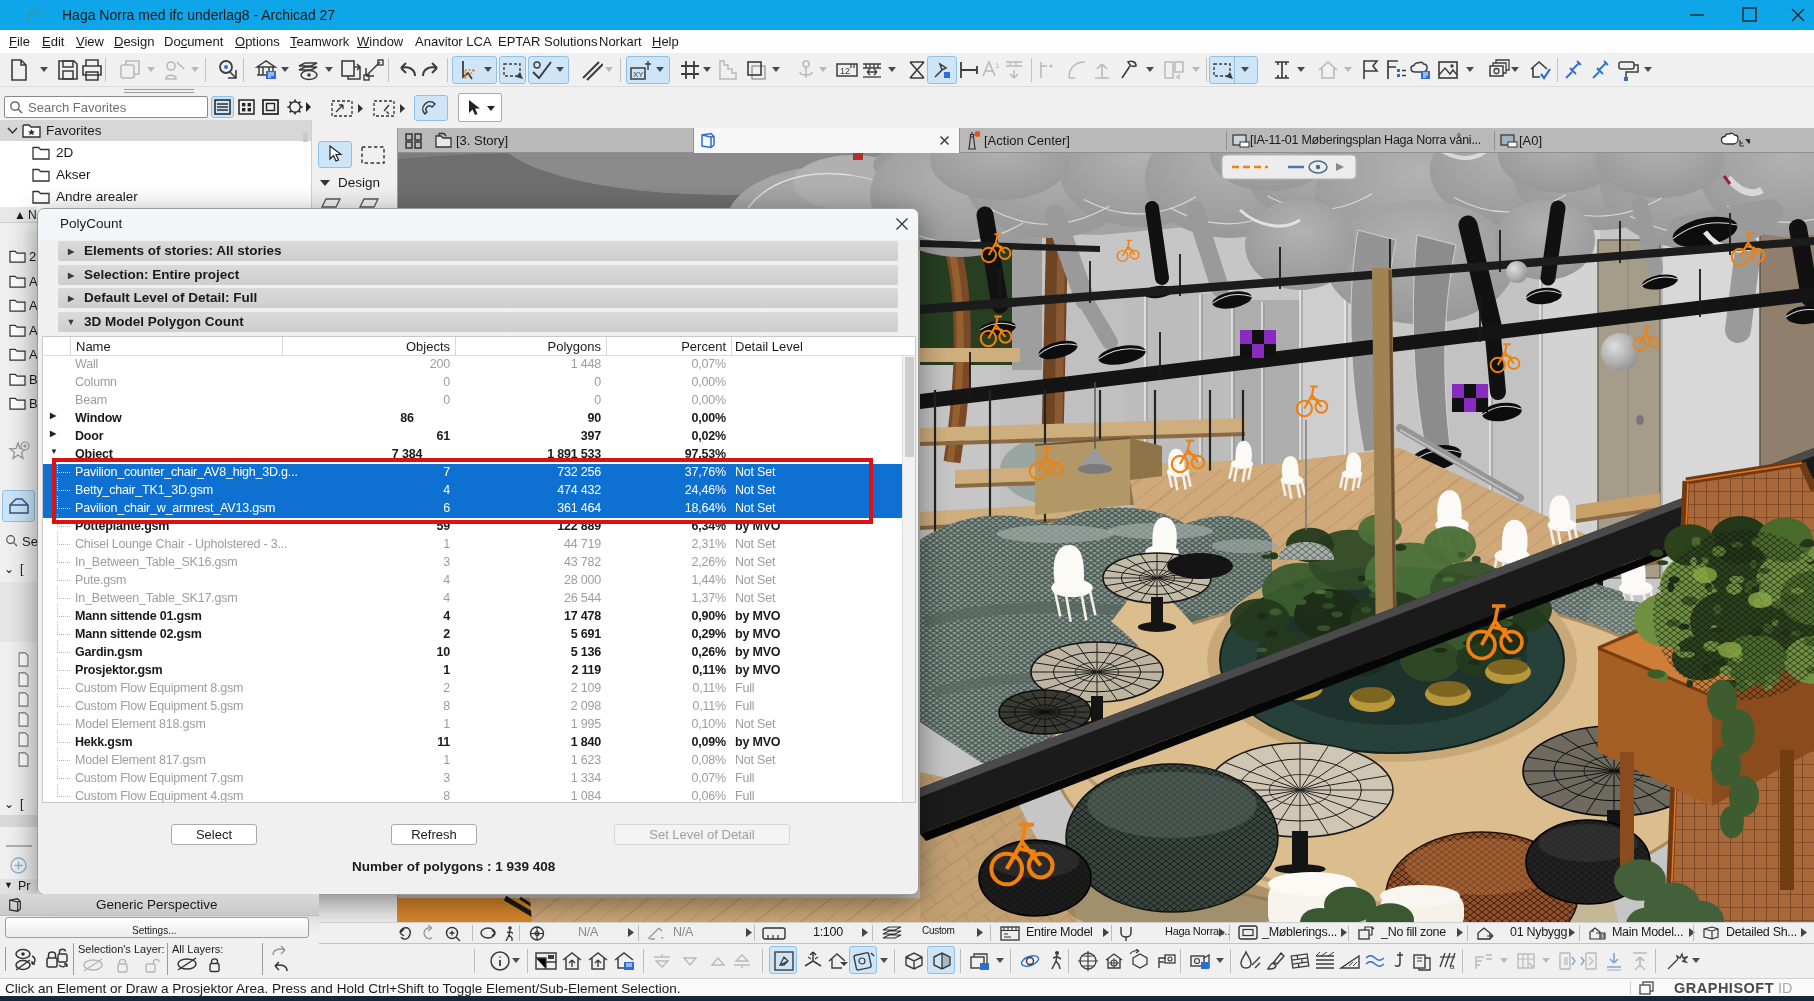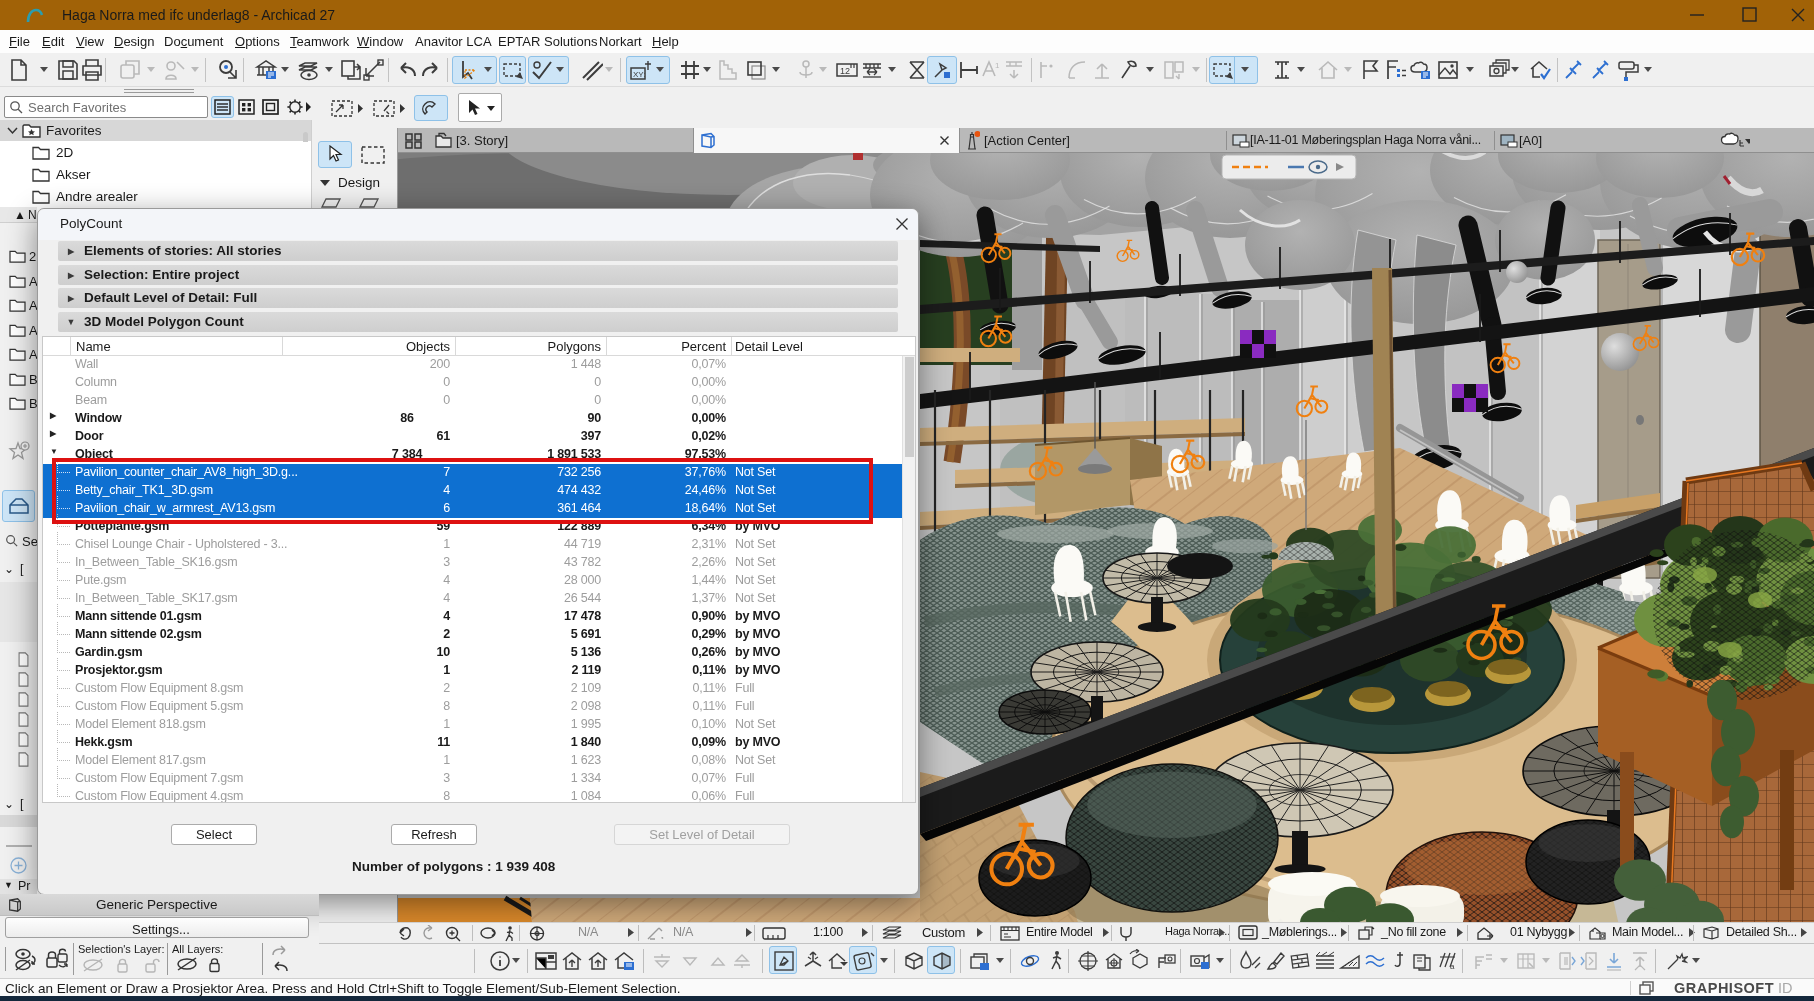--- a/index.html
+++ b/index.html
@@ -16,21 +16,21 @@
 .row { position:absolute; left:0; width:859px; height:18px; font-size:12.5px; letter-spacing:-0.2px; }
 .row span { position:absolute; top:1px; white-space:nowrap; }
 .rn { left:32px; }
 .grey { color:#9d9d9d; } .blk { color:#1a1a1a; font-weight:bold; }
 .sel { background:#0e70d1; color:#fff; }
 .exparr { position:absolute; left:7px; top:5px; font-size:8px; color:#222; }
 </style>
 </head>
 <body>
 
-<div class="abs" style="left:0;top:0;width:1814px;height:30px;background:#a16207;">
+<div class="abs" style="left:0;top:0;width:1814px;height:30px;background:#0ea5e9;">
   <svg class="abs" style="left:26px;top:8px;" width="18" height="16" viewBox="0 0 18 16">
     <path d="M2 14 C2 6 6 2 10 2 C13 2 15 4 16 7" fill="none" stroke="#2a9db0" stroke-width="2.6"></path>
   </svg>
   <div class="txt" style="left:62px;top:7px;font-size:14px;">Haga Norra med ifc underlag8 - Archicad 27</div>
 
   <svg class="abs" style="left:1680px;top:0;" width="134" height="30" viewBox="0 0 134 30">
     <line x1="10" y1="15" x2="24" y2="15" stroke="#222" stroke-width="1.4"></line>
     <rect x="63" y="8" width="13" height="13" fill="none" stroke="#222" stroke-width="1.4"></rect>
     <path d="M112 9 L124 21 M124 9 L112 21" stroke="#222" stroke-width="1.4"></path>
   </svg>
@@ -1502,21 +1502,21 @@
   <div class="txt" style="left:314px;top:650px;font-size:13.5px;font-weight:bold;">Number of polygons : 1 939 408</div>
 </div>
 
 <div id="bottomleft">
     <div class="abs" style="left:0;top:894px;width:319px;height:22px;background:linear-gradient(#d9d9d9,#c9c9c9);border-bottom:1px solid #bdbdbd;">
       <svg class="ic" style="left:7px;top:3px;" width="16" height="16" viewBox="0 0 18 17">
         <path d="M3 3 L12 1.5 L15 4.5 L15 13 L12 15.5 L3 14 Z M3 3 L12 5 L12 15.5 M12 5 L15 4.5" fill="none" stroke="#333" stroke-width="1.4"></path>
       </svg>
       <span class="txt" style="left:96px;top:3px;font-size:13.5px;">Generic Perspective</span>
     </div>
-    <div class="abs" style="left:5px;top:917px;width:304px;height:21px;background:linear-gradient(#fefefe,#ececec);border:1px solid #9f9f9f;border-radius:3px;"><span class="txt" style="left:126px;top:2px;font-size:13px;position:relative;">Settings...</span></div>
+    <div class="abs" style="left:5px;top:917px;width:304px;height:21px;background:linear-gradient(#fefefe,#ececec);border:1px solid #9f9f9f;border-radius:3px;"><span class="txt" style="left:126px;top:2px;font-size:10px;position:relative;">Settings...</span></div>
     <div class="abs" style="left:0;top:941px;width:319px;height:37px;background:#f0f0f0;">
       <div class="abs" style="left:5px;top:6px;width:1px;height:24px;background:#9a9a9a;"></div>
       <svg class="ic" style="left:13px;top:5px;" width="26" height="26" viewBox="0 0 26 26">
         <ellipse cx="10" cy="8" rx="7" ry="4.5" fill="none" stroke="#333" stroke-width="1.5"></ellipse>
         <circle cx="10" cy="8" r="1.8" fill="#333"></circle>
         <ellipse cx="10" cy="19" rx="7" ry="4.5" fill="none" stroke="#333" stroke-width="1.5"></ellipse>
         <line x1="3" y1="24" x2="17" y2="14" stroke="#333" stroke-width="1.5"></line>
         <path d="M19 10 C23 12 23 16 19 18 M19 18 L22 18 M19 18 L19 15" fill="none" stroke="#333" stroke-width="1.4"></path>
       </svg>
       <svg class="ic" style="left:44px;top:5px;" width="26" height="26" viewBox="0 0 26 26">
@@ -1599,21 +1599,21 @@
       <path d="M6 12 L6 8 M11 12 L11 8 M16 12 L16 8" stroke="#333" stroke-width="1.2"></path>
     </svg>
     <span class="txt" style="left:813px;top:925px;font-size:12.5px;letter-spacing:-0.3px;color:#1a1a1a;">1:100</span>
     <svg class="ic" style="left:861px;top:927px;" width="8" height="11" viewBox="0 0 8 11">
       <path d="M1 1 L7 5.5 L1 10 Z" fill="#444"></path>
     </svg>
     <div class="abs" style="left:872px;top:925px;width:1px;height:16px;background:#bdbdbd;"></div>
     <svg class="ic" style="left:881px;top:925px;" width="22" height="17" viewBox="0 0 22 17">
       <path d="M2 5 L8 2 L20 2 L14 5 Z M2 9 L8 6 L20 6 L14 9 Z M2 13 L8 10 L20 10 L14 13 Z" fill="none" stroke="#333" stroke-width="1.2"></path>
     </svg>
-    <span class="txt" style="left:922px;top:925px;font-size:13px;letter-spacing:-0.3px;color:#1a1a1a;text-align:center;">Custom</span>
+    <span class="txt" style="left:922px;top:925px;font-size:10px;letter-spacing:-0.3px;color:#1a1a1a;text-align:center;">Custom</span>
     <svg class="ic" style="left:976px;top:927px;" width="8" height="11" viewBox="0 0 8 11">
       <path d="M1 1 L7 5.5 L1 10 Z" fill="#444"></path>
     </svg>
     <div class="abs" style="left:990px;top:925px;width:1px;height:16px;background:#bdbdbd;"></div>
     <svg class="ic" style="left:1000px;top:926px;" width="20" height="15" viewBox="0 0 20 15">
       <rect x="1" y="1" width="18" height="13" fill="none" stroke="#333" stroke-width="1.3"></rect>
       <path d="M1 4.5 L19 4.5 M4 1 L4 4.5 M8 1 L8 4.5 M12 1 L12 4.5 M16 1 L16 4.5" stroke="#333" stroke-width="1.1"></path>
       <path d="M4 8 L8 8 M4 11 L11 11" stroke="#333" stroke-width="1.1"></path>
     </svg>
     <span class="txt" style="left:1026px;top:925px;font-size:12.5px;letter-spacing:-0.3px;color:#1a1a1a;">Entire Model</span>

